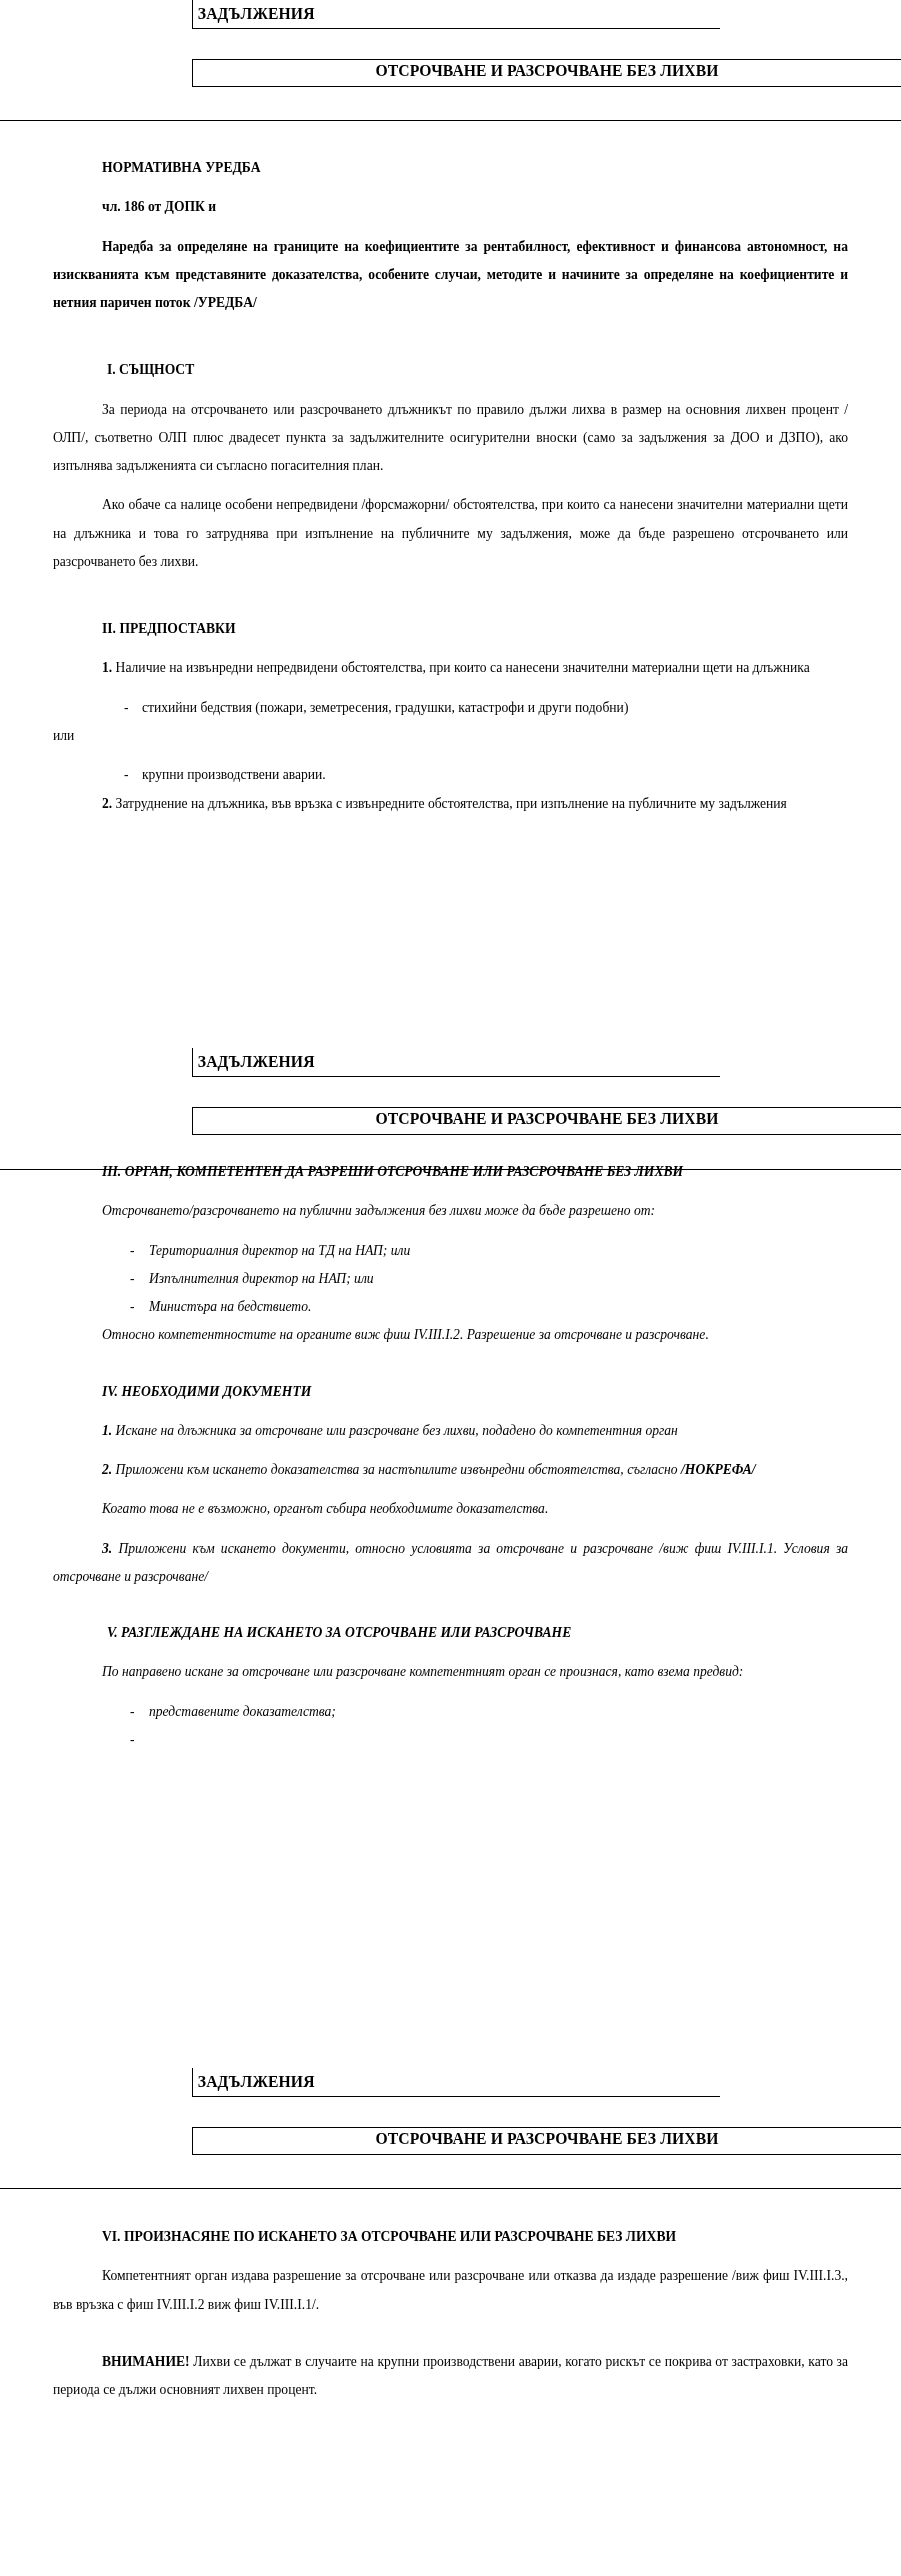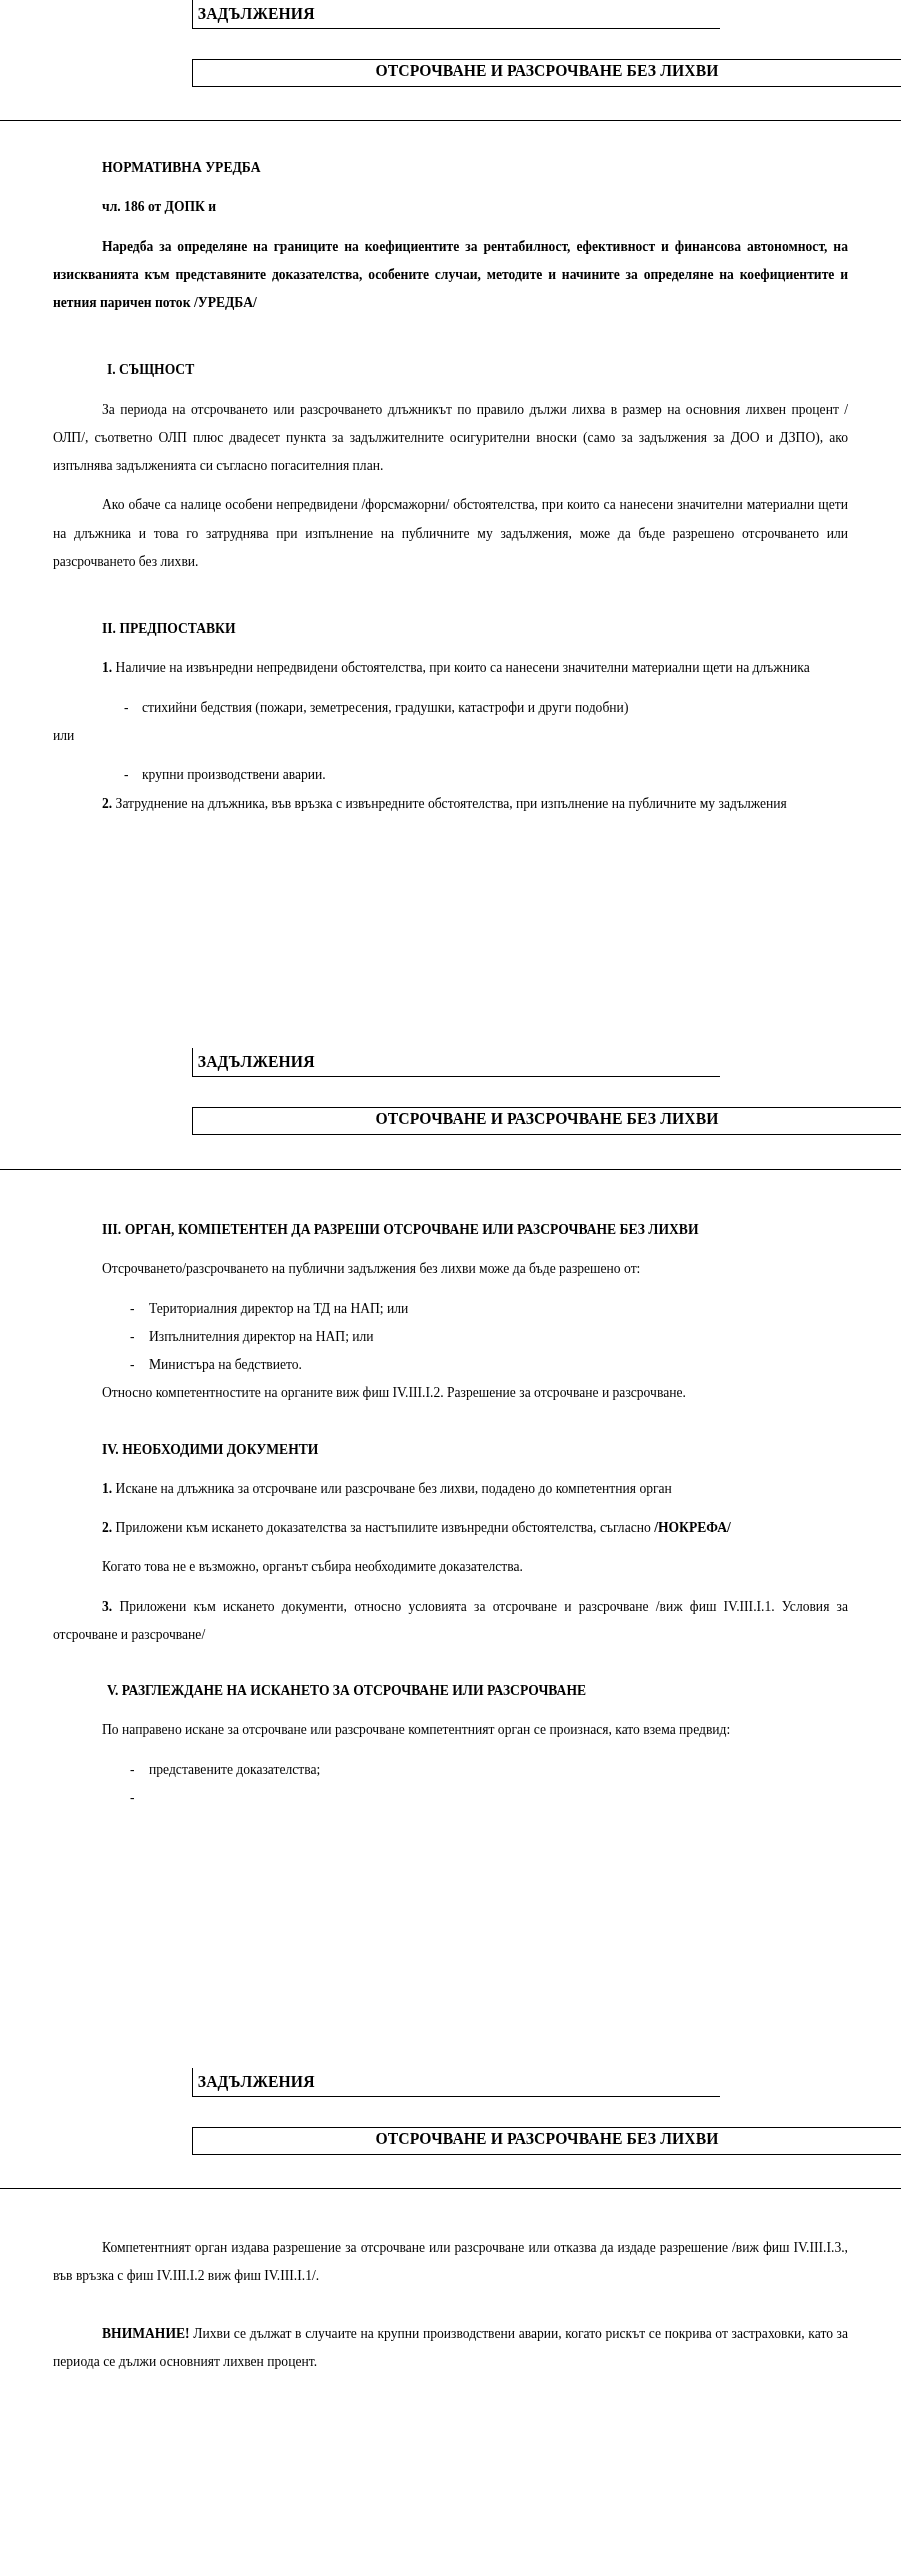--- a/index.html
+++ b/index.html
@@ -166,21 +166,21 @@
       <tbody>
           <tr>
         <td class="hdr-bottom" colspan="2">ОТСРОЧВАНЕ И РАЗСРОЧВАНЕ БЕЗ ЛИХВИ</td>
       </tr>
     </tbody>
       </table>
   </div>
 
   <div class="page-rule" style="top:1169px;"></div>
 
-  <div class="content" style="top:1216px;">
+  <div class="content" style="top:1158px;font-style:italic;">
     <div class="col">
       <p class="h-just"><span>III.   ОРГАН,   КОМПЕТЕНТЕН   ДА   РАЗРЕШИ   ОТСРОЧВАНЕ   ИЛИ РАЗСРОЧВАНЕ БЕЗ ЛИХВИ</span></p>
       <div class="gap-s"></div>
       <p class="ind">Отсрочването/разсрочването на публични задължения без лихви може да бъде разрешено от:</p>
       <div class="gap-s"></div>
       <p class="bullet2"><span class="dash">-</span><span>Териториалния директор на ТД на НАП; или</span></p>
       <p class="bullet2"><span class="dash">-</span><span>Изпълнителния директор на НАП; или</span></p>
       <p class="bullet2"><span class="dash">-</span><span>Министъра на бедствието.</span></p>
       <p class="ind">Относно компетентностите на органите виж фиш IV.III.I.2. Разрешение за отсрочване и разсрочване.</p>
 
@@ -230,20 +230,21 @@
         <td class="hdr-bottom" colspan="2">ОТСРОЧВАНЕ И РАЗСРОЧВАНЕ БЕЗ ЛИХВИ</td>
       </tr>
     </tbody>
       </table>
   </div>
 
   <div class="page-rule" style="top:2188px;"></div>
 
   <div class="content" style="top:2223px;">
     <div class="col">
+      <p class="h-just"><span>VI. ПРОИЗНАСЯНЕ ПО ИСКАНЕТО ЗА ОТСРОЧВАНЕ ИЛИ РАЗСРОЧВАНЕ БЕЗ ЛИХВИ</span></p>
       <div class="gap-s"></div>
       <p class="ind">Компетентният орган издава разрешение за отсрочване или разсрочване или отказва да издаде разрешение /виж фиш IV.III.I.3., във връзка с фиш IV.III.I.2 виж фиш IV.III.I.1/.</p>
 
       <div class="gap-m"></div>
 
       <div class="gap-s"></div>
       <p class="ind"><span class="b">ВНИМАНИЕ!</span><span> Лихви се дължат в случаите на крупни производствени аварии, когато рискът се покрива от застраховки, като за периода се дължи основният лихвен процент.</span></p>
     </div>
   </div>
 

